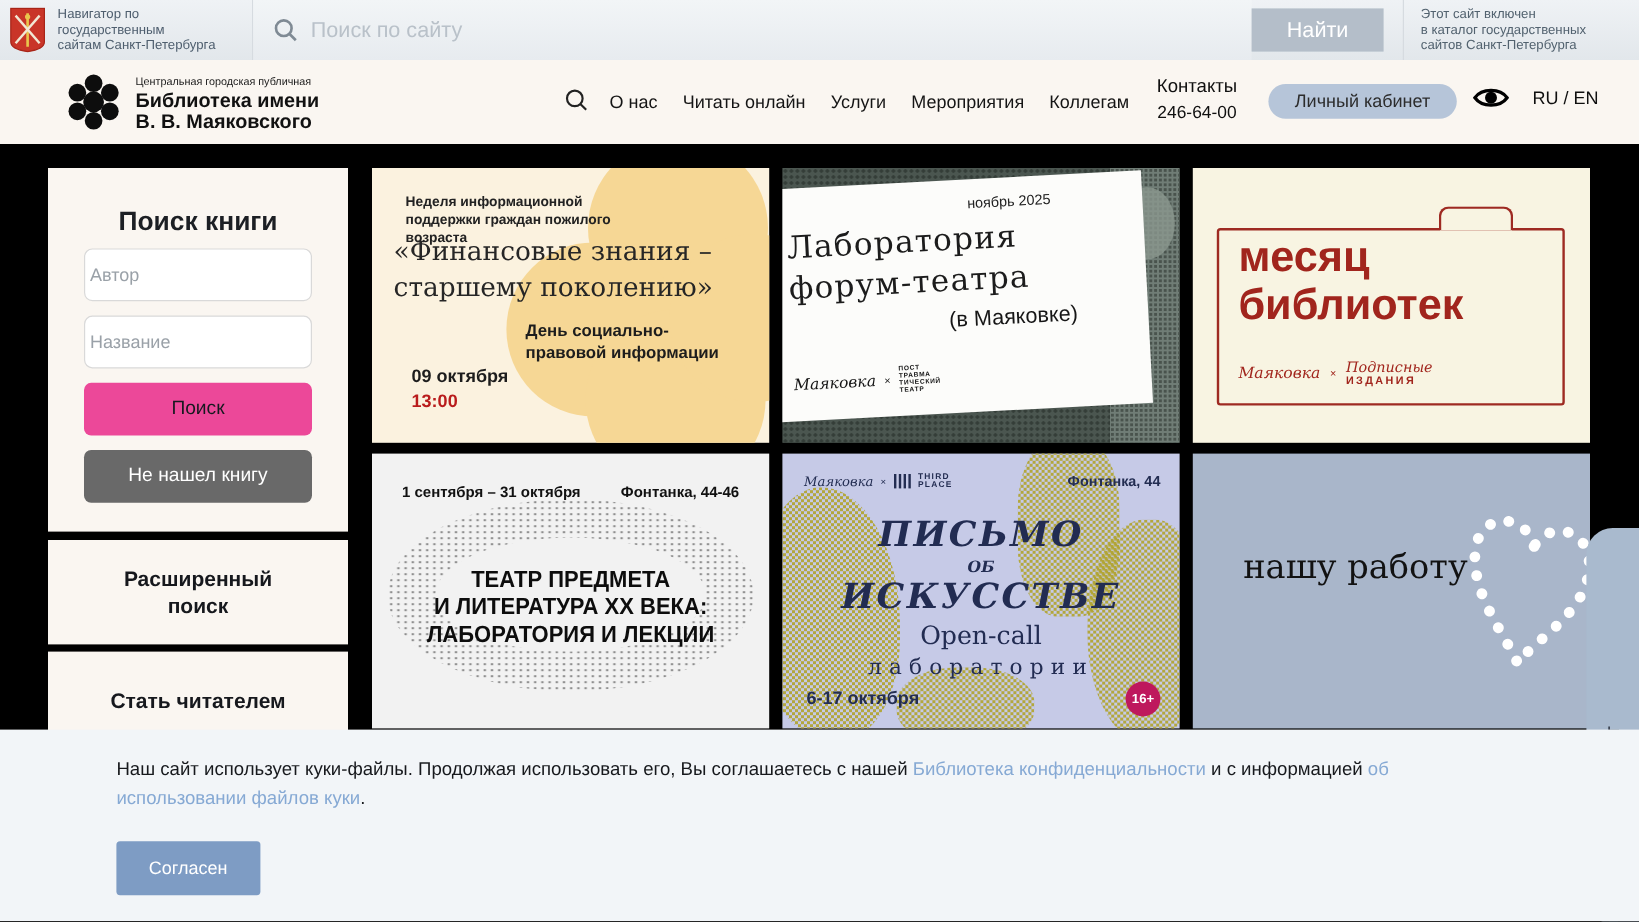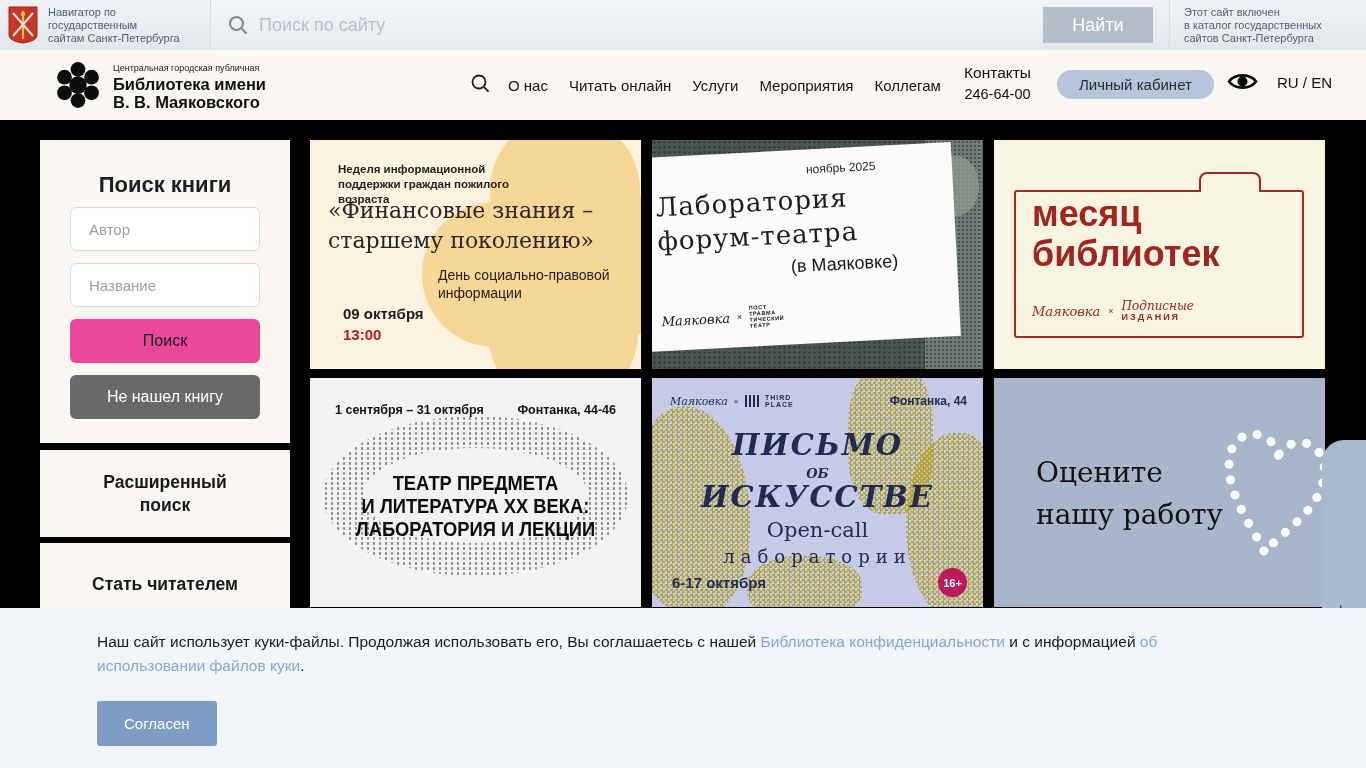--- a/index.html
+++ b/index.html
@@ -40,21 +40,21 @@
   .lang { position:absolute; left:1277px; top:24px; font-size:15px; color:#0f0f0f; cursor:pointer; }
 
   
   .content { position:absolute; left:0; top:120px; width:1366px; height:544px; background:#000; }
 
   
   .sb-card { position:absolute; left:40px; width:250px; background:#faf6f1; }
   .sb-card1 { top:20px; height:303px; }
   .sb-title { margin-top:32px; text-align:center; font-size:22px; font-weight:700; color:#1c1f24; }
   .sb-input { position:absolute; left:30px; width:190px; height:44px; border:1px solid #d9d9d9; border-radius:7px;
-    background:#fff; padding:0 18px; font-size:15px; color:#333; font-family:"Liberation Sans", sans-serif; outline:none; }
+    background:#fff; padding:0 4px; font-size:15px; color:#333; font-family:"Liberation Sans", sans-serif; outline:none; }
   .sb-input::placeholder { color:#9aa1a8; }
   .sb-author { top:67px; } .sb-name { top:123px; }
   .sb-btn { position:absolute; left:30px; width:190px; height:44px; border:none; border-radius:6px;
     font-size:16px; font-family:"Liberation Sans", sans-serif; cursor:pointer; }
   .sb-search-btn { top:179px; background:#ec4899; color:#16191f; }
   .sb-notfound-btn { top:235px; background:#696969; color:#fff; }
   .sb-card2 { top:330px; height:87px; display:flex; align-items:center; justify-content:center; cursor:pointer; }
   .sb-card3 { top:423px; height:185px; padding-top:30px; text-align:center; cursor:pointer; }
   .sb-link { font-size:17.5px; font-weight:700; color:#16181d; text-align:center; line-height:23px; width:160px; margin:0 auto; }
 
@@ -62,21 +62,21 @@
   .banner { position:absolute; width:331px; height:229px; overflow:hidden; cursor:pointer; }
   .pos-a { left:310px; top:20px; } .pos-b { left:652px; top:20px; } .pos-c { left:994px; top:20px; }
   .pos-d { left:310px; top:258px; } .pos-e { left:652px; top:258px; } .pos-f { left:994px; top:258px; }
   .abs { position:absolute; }
 
   
   .b1 { background:#fbf2df; }
   .b1 .blob { position:absolute; background:#f6d795; border-radius:50%; }
   .b1-k { left:28px; top:22px; width:210px; font-size:11.5px; font-weight:600; line-height:15px; color:#222; }
   .b1-t { left:18px; top:56px; font-family:"DejaVu Serif", serif; font-size:22px; line-height:30px; color:#262626; white-space:nowrap; }
-  .b1-s { left:128px; top:126px; width:185px; font-size:14px; font-weight:400; line-height:18px; color:#1d1d1d; }
+  .b1-s { left:128px; top:126px; width:185px; font-size:14px; font-weight:700; line-height:18px; color:#1d1d1d; }
   .b1-d { left:33px; top:165px; font-size:15px; font-weight:700; color:#1d1d1d; }
   .b1-tm { left:33px; top:186px; font-size:15px; font-weight:700; color:#b91c1c; }
 
   
   .b2 { background-color:#4b5650;
     background-image:radial-gradient(circle, #343d38 1.3px, transparent 1.4px); background-size:5px 5px; }
   .b2-photo { right:0; top:0; width:58px; height:229px; background-color:#707d76;
     background-image:radial-gradient(circle, #49534d 1.2px, transparent 1.3px); background-size:4px 4px; }
   .b2-face { right:4px; top:16px; width:46px; height:60px; border-radius:50%; background:#8b978f; opacity:.8; }
   .b2-panel { left:-10px; top:10px; width:314px; height:194px; background:#fcfcfa; transform:rotate(-3deg); }
@@ -340,21 +340,20 @@
       <div class="abs b5-t2">ОБ</div>
       <div class="abs b5-t3">ИСКУССТВЕ</div>
       <div class="abs b5-s1">Open-call</div>
       <div class="abs b5-s2">лаборатории</div>
       <div class="abs b5-date">6-17 октября</div>
       <div class="abs b5-age">16+</div>
     </div>
 
     <div class="banner b6 pos-f">
       <div class="abs b6-t">
-        <div>Оцените</div>
         <div>нашу работу</div>
       </div>
       <svg class="abs b6-heart" width="120" height="160" viewBox="0 0 100 125">
         <path d="M50 30 C 42 8, 8 10, 10 40 C 12 70, 40 95, 50 112 C 58 95, 92 72, 90 40 C 88 12, 58 10, 50 30 Z" fill="none" stroke="#fff" stroke-width="7.5" stroke-linecap="round" stroke-dasharray="0.1 13"></path>
       </svg>
     </div>
   </div>
 
   <div class="consultant">
     <span>ОНЛАЙН-КОНСУЛЬТАНТ</span>

